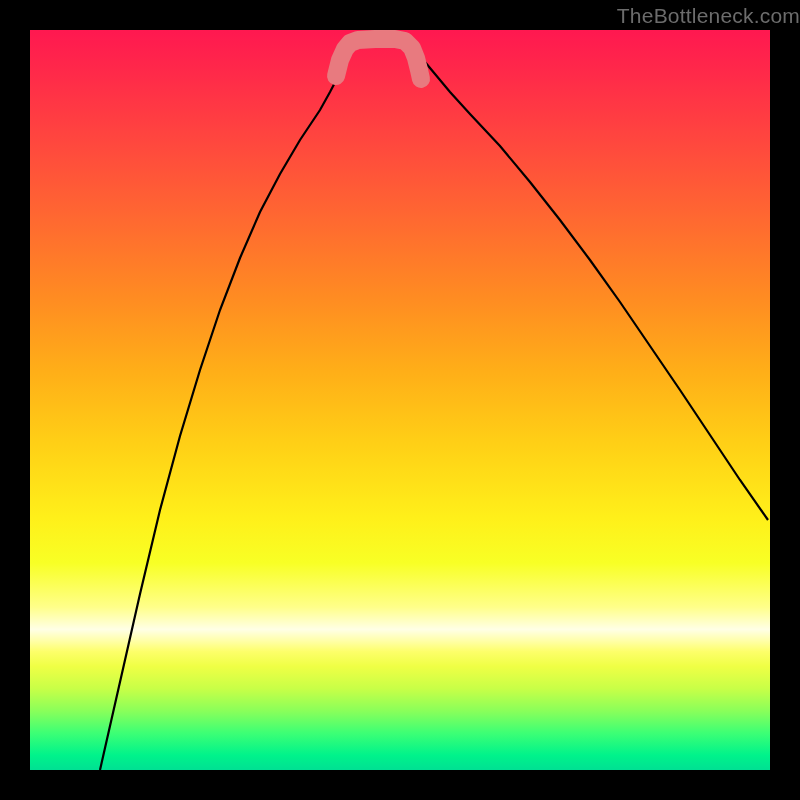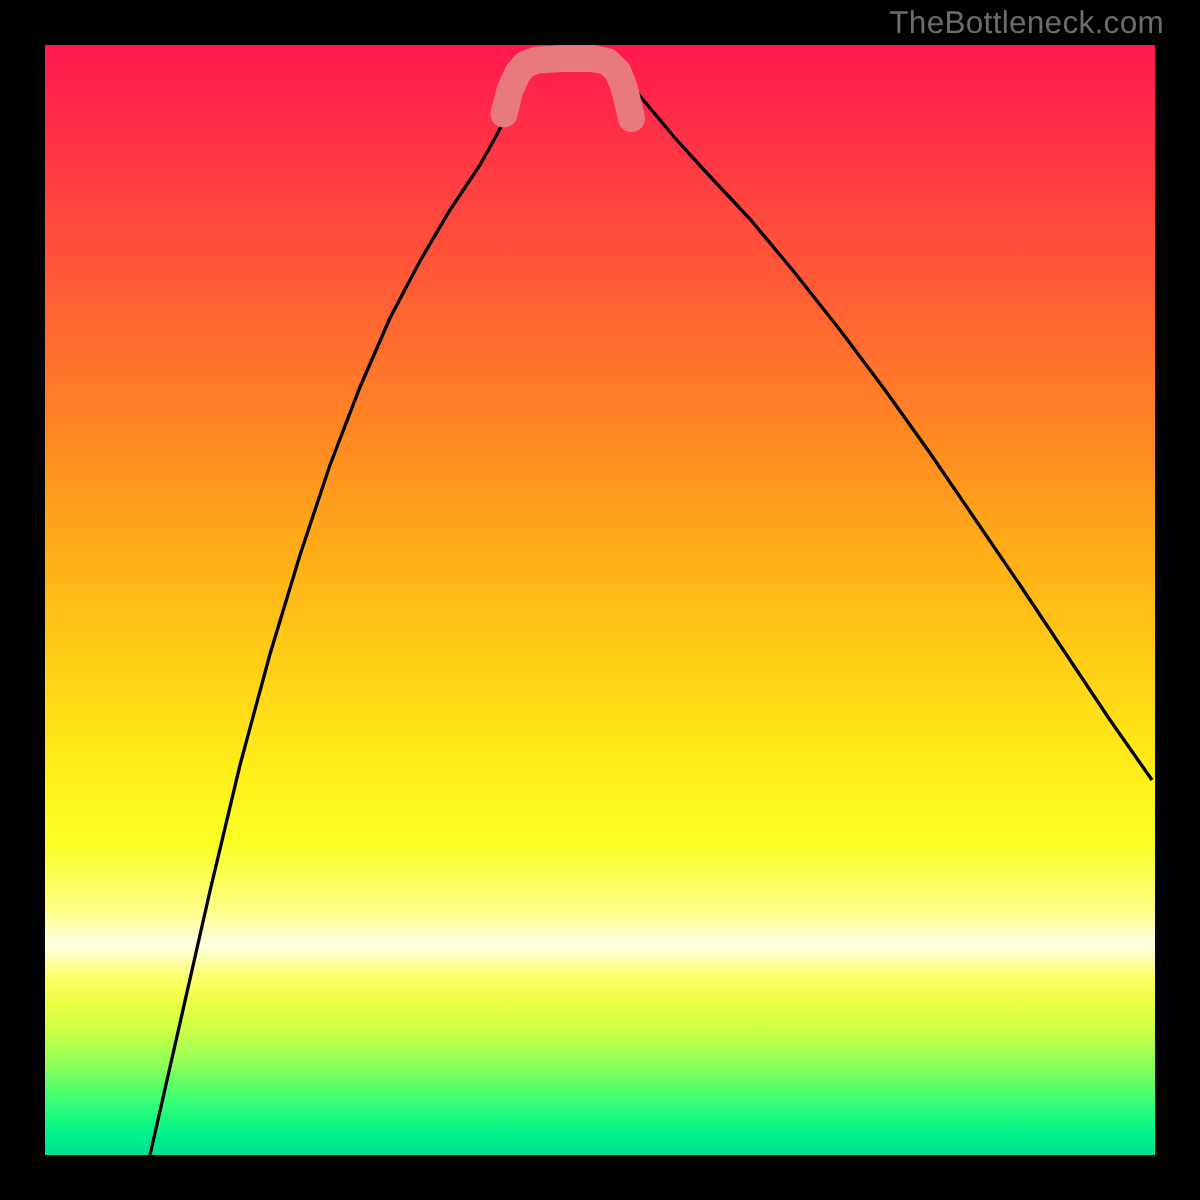--- a/index.html
+++ b/index.html
@@ -51,21 +51,21 @@
     position: absolute;
     left: 0;
     top: 0;
     width: 740px;
     height: 740px;
     overflow: visible;
   }
   .watermark {
     position: absolute;
     top: 4px;
-    right: 24px;
+    right: 0;
     color: #6c6c6c;
     font-size: 21px;
     font-weight: 400;
     letter-spacing: 0.2px;
     user-select: none;
   }
 </style>
 </head>
 <body>
 

